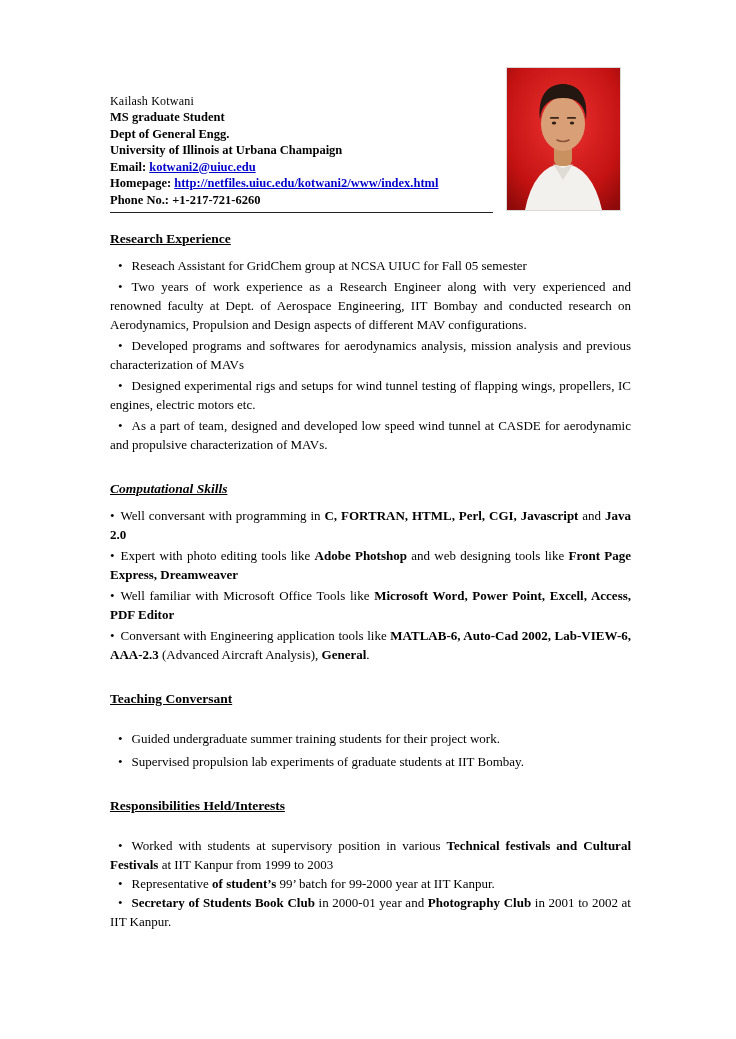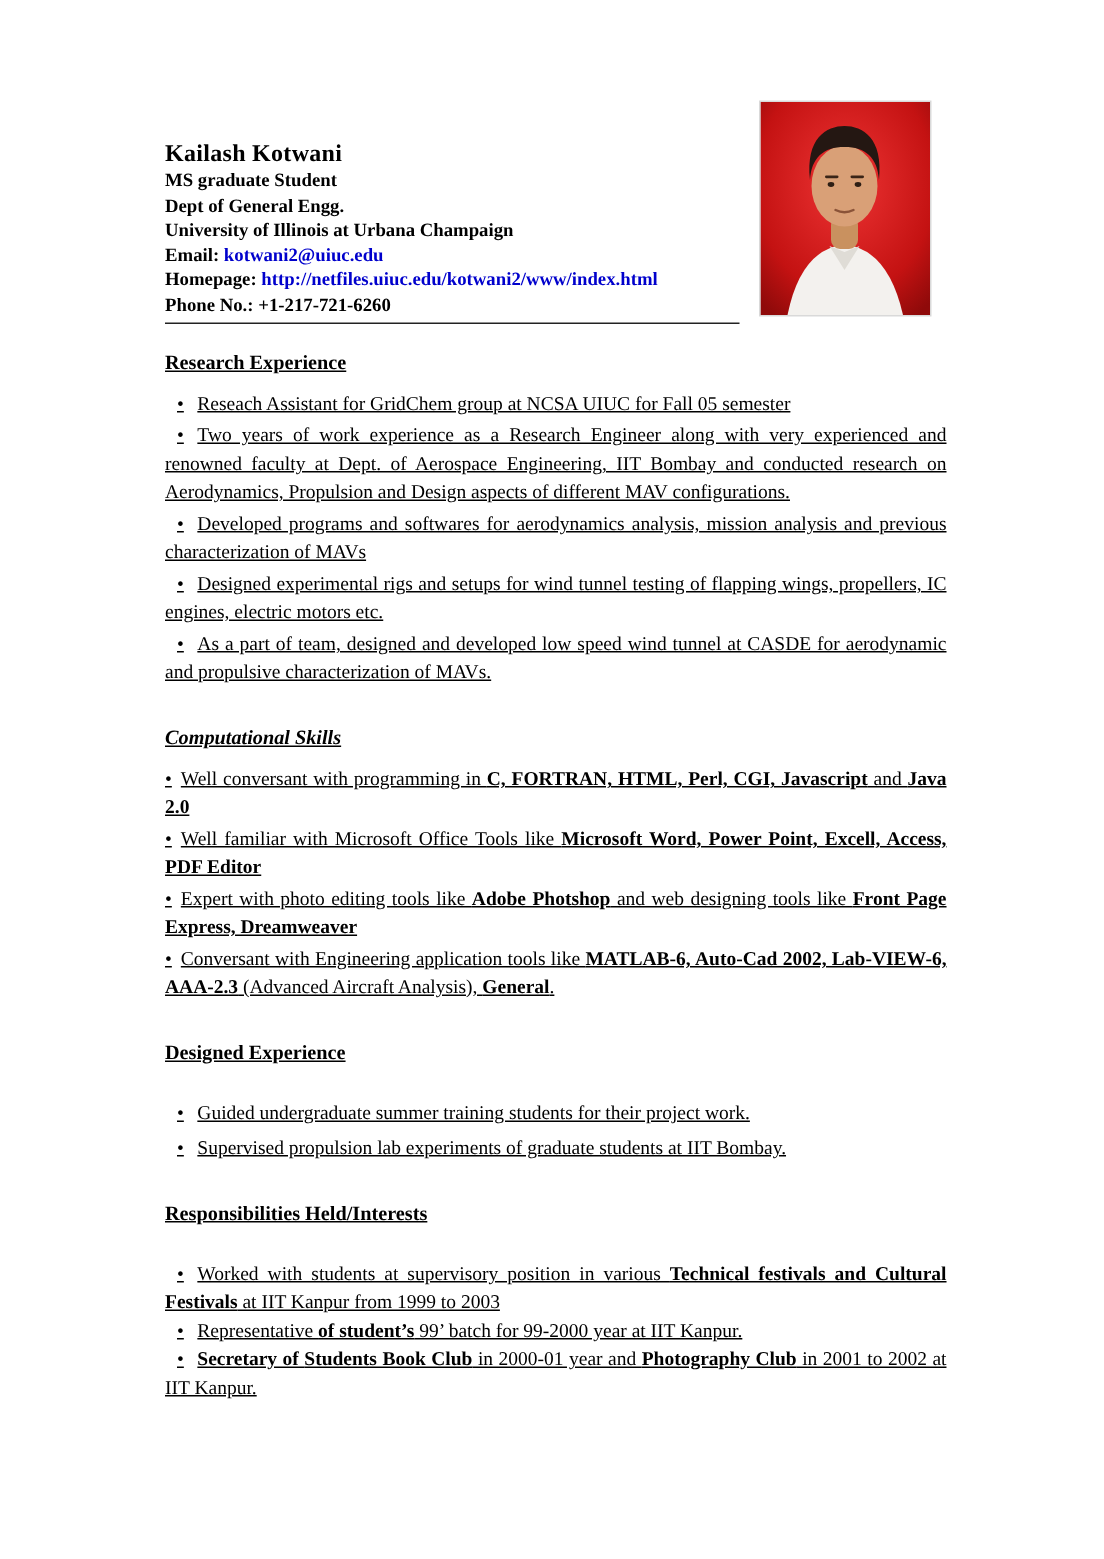--- a/index.html
+++ b/index.html
@@ -3,39 +3,39 @@
 <meta charset="utf-8">
 <style>
   html,body { margin:0; padding:0; background:#ffffff; }
   .page {
     position:relative; width:736px; height:1039px; background:#ffffff;
     font-family:"Liberation Serif","DejaVu Serif",serif; color:#000;
     overflow:hidden;
   }
   .content { position:absolute; left:110px; top:94px; width:521px; }
 
-  .name { font-size:16px; font-weight:bold; letter-spacing:.2px; }
+  .name { font-size:12px; font-weight:normal; letter-spacing:.2px; }
 
   .header-lines { margin-top:0; font-size:12.5px; font-weight:bold; line-height:16.5px; }
-  .header-lines a { color:var(--link-color,#0000cc); cursor:pointer; }
+  .header-lines a { color:var(--link-color,#0000cc); text-decoration:underline; cursor:pointer; }
 
   .header-rule { width:383px; border-bottom:1.6px solid #222; margin-top:4px; }
 
   .sections { margin-top:2px; }
   .section-heading {
     font-size:13.5px; font-weight:bold; text-decoration:underline;
     margin:27px 0 9px 0;
   }
   .sections .section-heading:first-child { margin-top:18px; }
   .sh-2 { font-style:italic; }
   .sh-3 { margin-bottom:22px; }
   .sh-4 { margin-bottom:22px; }
 
   ul.bullets { list-style:none; margin:0; padding:0; font-size:13px; line-height:19px; text-align:justify; }
-  ul.bullets li { margin:2px 0; text-indent:8px;text-decoration:underline; }
+  ul.bullets li { margin:2px 0; text-indent:8px; }
   ul.sec-2 li { text-indent:0; }
   ul.sec-3 li { margin:4px 0; }
   ul.sec-4 li { margin:0 0; }
   .bullet-dot { padding-right:9px; }
   ul.sec-2 .bullet-dot { padding-right:6px; }
   .b { font-weight:bold; }
 
   .photo {
     position:absolute; left:507px; top:68px; width:113px; height:142px;
     box-shadow:0 0 0 1px rgba(0,0,0,.15);
@@ -93,25 +93,25 @@
         <ul class="bullets sec-1">
           <li><span class="bullet-dot">•</span><span>Reseach Assistant for GridChem group at NCSA UIUC for Fall 05 semester</span></li>
           <li><span class="bullet-dot">•</span><span>Two years of work experience as a Research Engineer along with very experienced and renowned faculty at Dept. of Aerospace Engineering, IIT Bombay and conducted research on Aerodynamics, Propulsion and Design aspects of different MAV configurations.</span></li>
           <li><span class="bullet-dot">•</span><span>Developed programs and softwares for aerodynamics analysis, mission analysis and previous characterization of MAVs</span></li>
           <li><span class="bullet-dot">•</span><span>Designed experimental rigs and setups for wind tunnel testing of flapping wings, propellers, IC engines, electric motors etc.</span></li>
           <li><span class="bullet-dot">•</span><span>As a part of team, designed and developed low speed wind tunnel at CASDE for aerodynamic and propulsive characterization of MAVs.</span></li>
         </ul>
         <div class="section-heading sh-2">Computational Skills</div>
         <ul class="bullets sec-2">
           <li><span class="bullet-dot">•</span><span>Well conversant with programming in </span><span class="b">C, FORTRAN, HTML, Perl, CGI, Javascript</span><span> and </span><span class="b">Java 2.0</span></li>
+          <li><span class="bullet-dot">•</span><span>Expert with photo editing tools like </span><span class="b">Adobe Photshop</span><span> and web designing tools like </span><span class="b">Front Page Express, Dreamweaver</span></li>
           <li><span class="bullet-dot">•</span><span>Well familiar with Microsoft Office Tools like </span><span class="b">Microsoft Word, Power Point, Excell, Access, PDF Editor</span></li>
-          <li><span class="bullet-dot">•</span><span>Expert with photo editing tools like </span><span class="b">Adobe Photshop</span><span> and web designing tools like </span><span class="b">Front Page Express, Dreamweaver</span></li>
           <li><span class="bullet-dot">•</span><span>Conversant with Engineering application tools like </span><span class="b">MATLAB-6, Auto-Cad 2002, Lab-VIEW-6, AAA-2.3</span><span> (Advanced Aircraft Analysis), </span><span class="b">General</span><span>.</span></li>
         </ul>
-        <div class="section-heading sh-3">Designed Experience</div>
+        <div class="section-heading sh-3">Teaching Conversant</div>
         <ul class="bullets sec-3">
           <li><span class="bullet-dot">•</span><span>Guided undergraduate summer training students for their project work.</span></li>
           <li><span class="bullet-dot">•</span><span>Supervised propulsion lab experiments of graduate students at IIT Bombay.</span></li>
         </ul>
         <div class="section-heading sh-4">Responsibilities Held/Interests</div>
         <ul class="bullets sec-4">
           <li><span class="bullet-dot">•</span><span>Worked with students at supervisory position in various </span><span class="b">Technical festivals and Cultural Festivals</span><span> at IIT Kanpur from 1999 to 2003</span></li>
           <li><span class="bullet-dot">•</span><span>Representative </span><span class="b">of student’s</span><span> 99’ batch for 99-2000 year at IIT Kanpur.</span></li>
           <li><span class="bullet-dot">•</span><span class="b">Secretary of </span><span class="b">Students Book Club</span><span> in 2000-01 year and </span><span class="b">Photography Club</span><span> in 2001 to 2002 at IIT Kanpur.</span></li>
         </ul>

